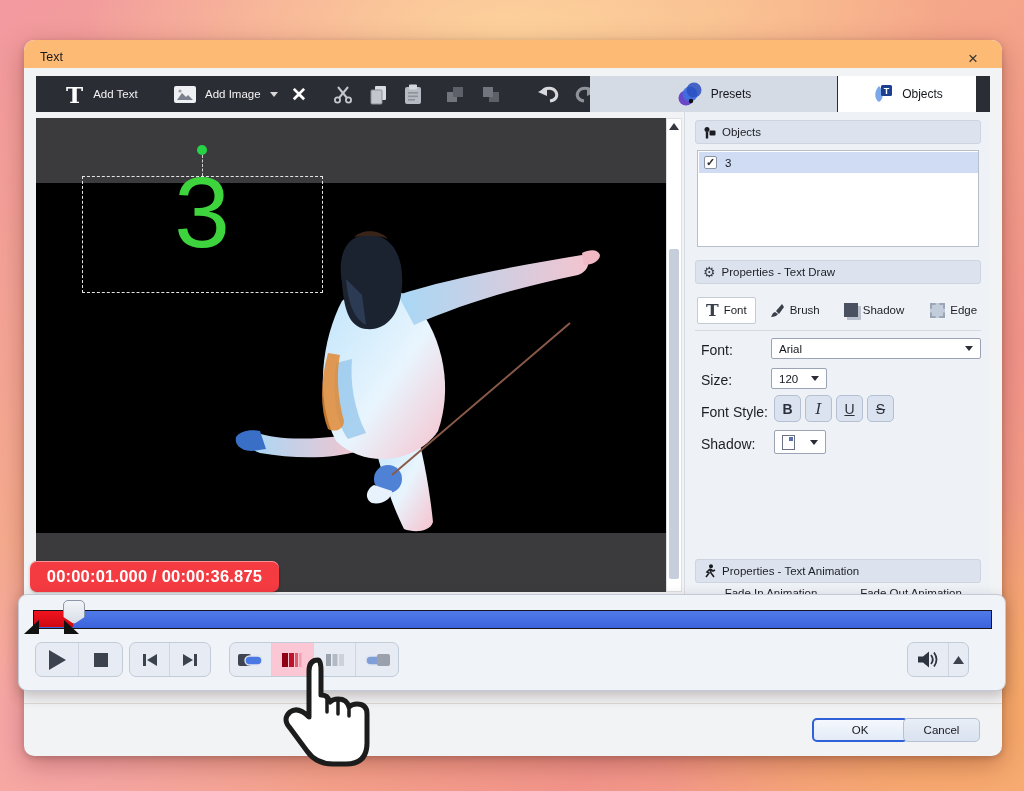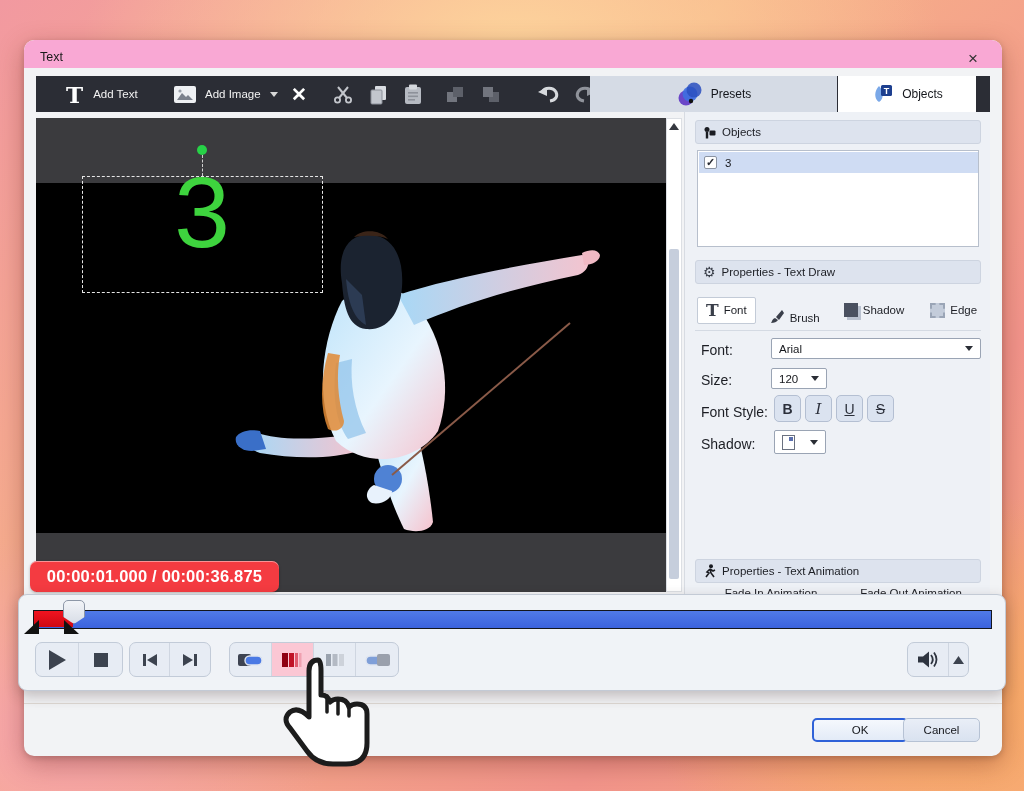--- a/index.html
+++ b/index.html
@@ -12,21 +12,21 @@
       radial-gradient(45% 40% at 6% 92%, #f6a3ae 0%, rgba(246,163,174,0) 60%),
       linear-gradient(135deg, #f299a0 0%, #f7b289 40%, #f2948b 75%, #f6a97f 100%);
     position:relative;
   }
   .abs{ position:absolute; }
 
   
   .dialog{ left:24px; top:40px; width:978px; height:716px; background:#f2f3f5;
     border-radius:10px; box-shadow:0 8px 26px rgba(110,40,30,.38), 0 2px 6px rgba(0,0,0,.18);
     overflow:hidden; }
-  .titlebar{ left:0; top:0; width:100%; height:28px; background:#f9a8d4; border-radius:10px 10px 0 0; }
+  .titlebar{ left:0; top:0; width:100%; height:28px; background:#fdba74; border-radius:10px 10px 0 0; }
   .title{ left:16px; top:10px; font-size:12.5px; color:#1a1a1a; }
   .close-btn{ right:18px; top:8px; width:22px; height:22px; font-size:17px; color:#333;
     display:flex; align-items:center; justify-content:center; cursor:default; }
 
   
   .toolbar{ left:12px; top:36px; width:954px; height:36px; background:#2b2d35; }
   .tb-item{ position:absolute; top:0; height:36px; display:flex; align-items:center; color:#f2f2f2; font-size:11.5px; }
   .tb-glyph-T{ font-family:"DejaVu Serif", serif; font-weight:bold; font-size:23px; color:#fff; line-height:1; }
   .caret-down{ width:0; height:0; border-left:4px solid transparent; border-right:4px solid transparent; border-top:5px solid #d8d8d8; }
   .tb-x{ font-size:19px; font-weight:bold; color:#fff; }
@@ -307,21 +307,21 @@
 
     <div class="group-hd" style="top:148px;">
       <span class="icon-gear">⚙</span>
       <span>Properties - Text Draw</span>
     </div>
     <div class="abs td-tabs">
       <div class="td-tab active" style="width:72px;">
         <span class="td-T">T</span>
         <span>Font</span>
       </div>
-      <div class="td-tab" style="margin-left:6px;align-items:flex-end;">
+      <div class="td-tab" style="margin-left:6px;">
         <svg width="15" height="15">
           <path d="M12,1 L6,8 L9,11 L14,4 Z" fill="#3a3f4a"></path>
             <path d="M5,9 C2,10 2,13 1,14 C4,14 7,13 8,11 Z" fill="#3a3f4a"></path>
         </svg>
         <span>Brush</span>
       </div>
       <div class="td-tab" style="margin-left:8px;">
         <span class="shadow-sq"></span>
         <span>Shadow</span>
       </div>

